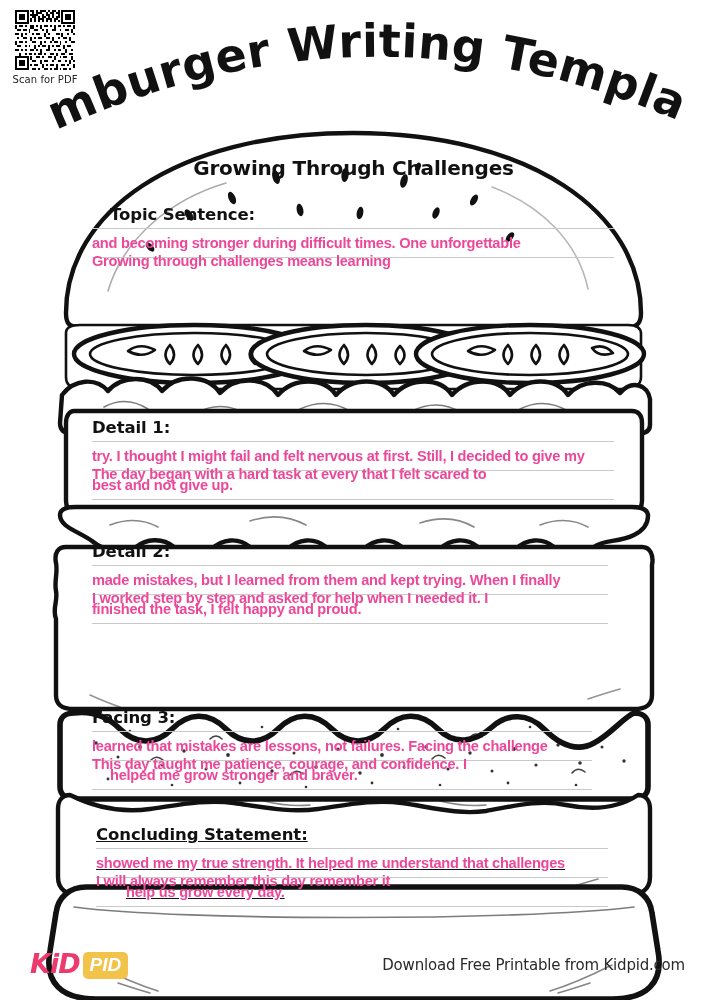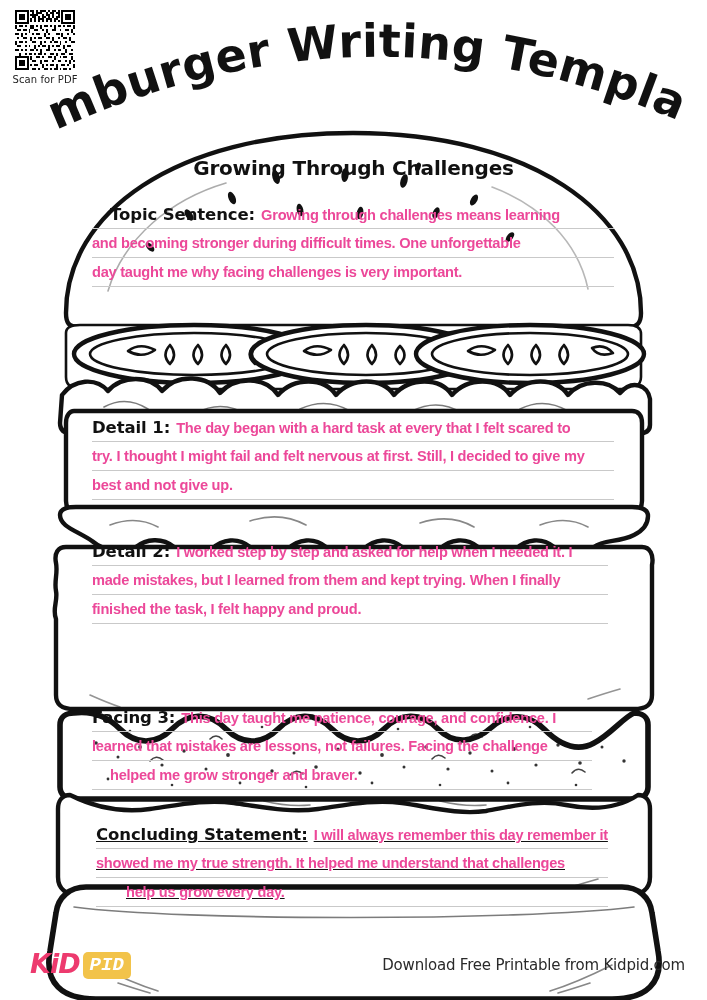--- a/index.html
+++ b/index.html
@@ -138,23 +138,24 @@
   
   .sec-topic  { left: 92px;  top: 200px;  width: 522px; }
   .sec-d1     { left: 92px;  top: 413px;  width: 522px; }
   .sec-d2     { left: 92px;  top: 537px;  width: 516px; }
   .sec-d3     { left: 92px;  top: 703px;  width: 500px; }
   .sec-concl  { left: 96px;  top: 820px;  width: 512px; text-decoration: underline; }
 
   .first-line {
     display: flex;
     align-items: baseline;
-    gap: 6px;
+    gap: 18px;
     height: 29px;
     border-bottom: 1px solid #c9c9c9;
+    flex-direction: column;
   }
   .first-line .seg-label { line-height: 29px; }
   .first-line .first-text {
     flex: 1;
     line-height: 29px;
     white-space: nowrap;
   }
 
   .indent-1 { padding-left: 18px; }
   .indent-2 { padding-left: 30px; }
@@ -177,21 +178,21 @@
   }
   .logo-kid {
     font-family: "DejaVu Sans", sans-serif;
     font-weight: 700;
     font-size: 27px;
     color: #ED3A6E;
     letter-spacing: -1px;
     font-style: italic;
   }
   .logo-pid {
-    font-family: Liberation Mono, monospace;
+    font-family: Liberation Sans, sans-serif;
     font-weight: 700;
     font-size: 19px;
     color: #ffffff;
     background: #F2C34A;
     border-radius: 5px;
     padding: 2px 7px 3px 7px;
     letter-spacing: 0px;
     font-style: italic;
   }
   .footer-text {
@@ -670,21 +671,20 @@
 
     <div class="bun-heading">Growing Through Challenges</div>
 
     <div class="section sec-topic">
       <div class="first-line">
         <span class="seg-label indent-1">Topic Sentence:</span>
         <span class="seg-body first-text">Growing through challenges means learning</span>
       </div>
       <div class="seg-body">
         <span class="ln">and becoming stronger during difficult times. One unforgettable</span>
-        <span class="ln">day taught me why facing challenges is very important.</span>
       </div>
     </div>
 
     <div class="section sec-d1">
       <div class="first-line">
         <span class="seg-label">Detail 1:</span>
         <span class="seg-body first-text">The day began with a hard task at every that I felt scared to</span>
       </div>
       <div class="seg-body">
         <span class="ln">try. I thought I might fail and felt nervous at first. Still, I decided to give my</span>

